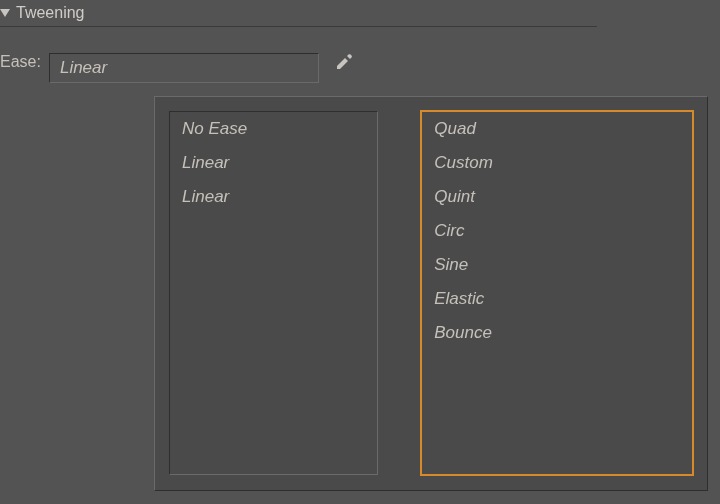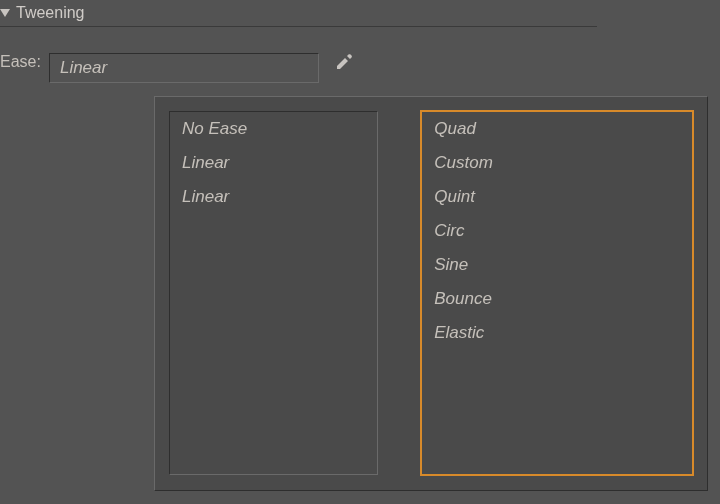--- a/index.html
+++ b/index.html
@@ -132,16 +132,16 @@
       <div class="list-item">No Ease</div>
       <div class="list-item">Linear</div>
       <div class="list-item">Linear</div>
     </div>
   <div class="list-box right" id="right-list">
       <div class="list-item">Quad</div>
       <div class="list-item">Custom</div>
       <div class="list-item">Quint</div>
       <div class="list-item">Circ</div>
       <div class="list-item">Sine</div>
+      <div class="list-item">Elastic</div>
       <div class="list-item">Bounce</div>
-      <div class="list-item">Elastic</div>
     </div>
 </div>
 
 </body></html>

